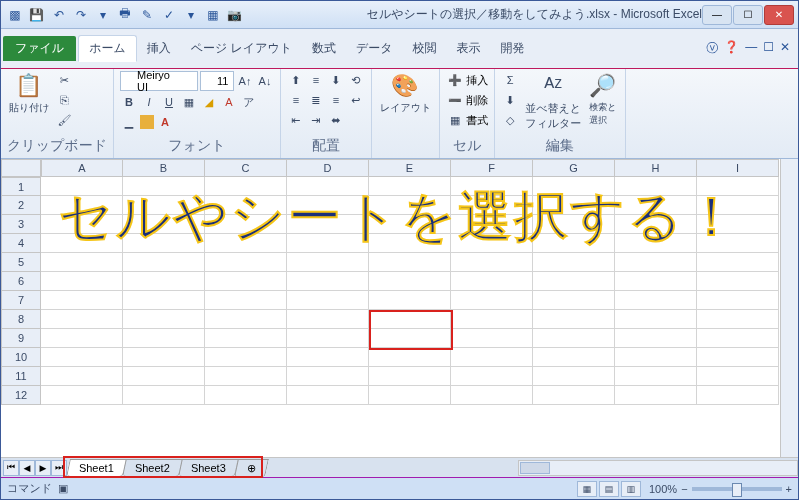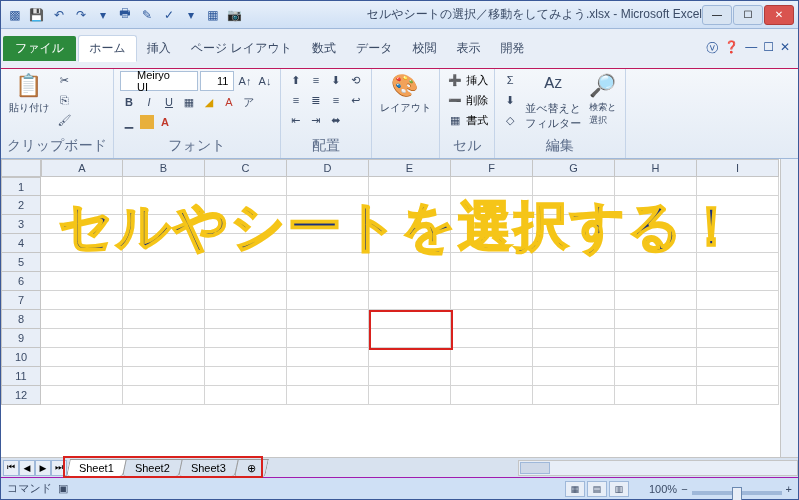--- a/index.html
+++ b/index.html
@@ -36,36 +36,36 @@
 .colhdr{position:absolute;top:0;left:40px;right:18px;height:18px;display:flex}
 .ch{flex:0 0 82px;border:1px solid #c5c5c5;border-left:none;background:#e8eef7;text-align:center;font-size:11px;color:#3b4b66;line-height:17px}
 .ch:first-child{border-left:1px solid #c5c5c5}
 .rowhdr{position:absolute;top:18px;left:0;width:40px;bottom:0}
 .rh{height:19px;border:1px solid #c5c5c5;border-top:none;background:#e8eef7;text-align:center;font-size:11px;color:#3b4b66;line-height:18px}
 .rh:first-child{border-top:1px solid #c5c5c5}
 .corner{position:absolute;top:0;left:0;width:40px;height:18px;background:#e8eef7;border:1px solid #c5c5c5}
 .cells{position:absolute;top:18px;left:40px;right:18px;bottom:0}
 .crow{display:flex;height:19px}
 .cell{flex:0 0 82px;border-right:1px solid #d4d4d4;border-bottom:1px solid #d4d4d4}
-.overlay-text{position:absolute;top:32px;left:20px;right:20px;font-size:54px;font-weight:700;color:#1a2f7a;-webkit-text-stroke:2px #f5c518;text-align:center;letter-spacing:2px;white-space:nowrap}
+.overlay-text{position:absolute;top:22px;left:20px;right:20px;font-size:54px;font-weight:400;color:#1a2f7a;-webkit-text-stroke:2px #f5c518;text-align:center;letter-spacing:2px;white-space:nowrap}
 .redbox1{position:absolute;top:151px;left:368px;width:84px;height:40px;border:2px solid #d9211d}
 .vscroll{position:absolute;top:0;right:0;width:18px;bottom:0;background:#e8eef7;border-left:1px solid #c5c5c5}
 .tabs{height:20px;background:#d8e2ef;display:flex;align-items:center;border-top:1px solid #c5c5c5;position:relative}
 .tabnav{display:flex;gap:0;padding:0 2px}
 .tabnav-btn{width:16px;height:16px;border:1px solid #9fb8d9;background:#e8eef7;font-size:9px;display:flex;align-items:center;justify-content:center}
 .sheettab{padding:2px 10px;background:#fff;border:1px solid #9a9a9a;border-bottom:none;font-size:11px;margin-left:-1px;border-radius:0 0 4px 4px;transform:skewX(-12deg)}
 .sheettab span{display:inline-block;transform:skewX(12deg)}
 .sheettab.inactive{background:#d8e2ef}
 .redbox2{position:absolute;top:-2px;left:62px;width:200px;height:22px;border:2px solid #d9211d;pointer-events:none}
 .hscroll{margin-left:auto;width:280px;height:16px;background:#e8eef7;border:1px solid #c5c5c5;display:flex}
 .hscroll .thumb{width:30px;background:#cfd9e8;border:1px solid #9fb8d9;margin:1px}
 .status{height:22px;background:#cfe0f5;display:flex;align-items:center;padding:0 6px;font-size:11px;color:#3b4b66;border-top:1px solid #a21caf}
 .status .views{margin-left:auto;display:flex;gap:2px}
 .viewbtn{width:20px;height:16px;border:1px solid #9fb8d9;background:#e8eef7;font-size:9px;display:flex;align-items:center;justify-content:center}
-.zoom{display:flex;align-items:flex-end;gap:4px;margin-left:20px}
+.zoom{display:flex;align-items:center;gap:4px;margin-left:8px}
 .zoomslider{width:90px;height:4px;background:#9fb8d9;position:relative}
 .zoomslider::after{content:"";position:absolute;left:45%;top:-4px;width:8px;height:12px;background:#e8eef7;border:1px solid #6a88b0}
 </style>
 </head>
 <body>
 
 <div class="window">
   <div class="titlebar">
     <div class="qat">
       <div class="qat-btn">▩</div>

